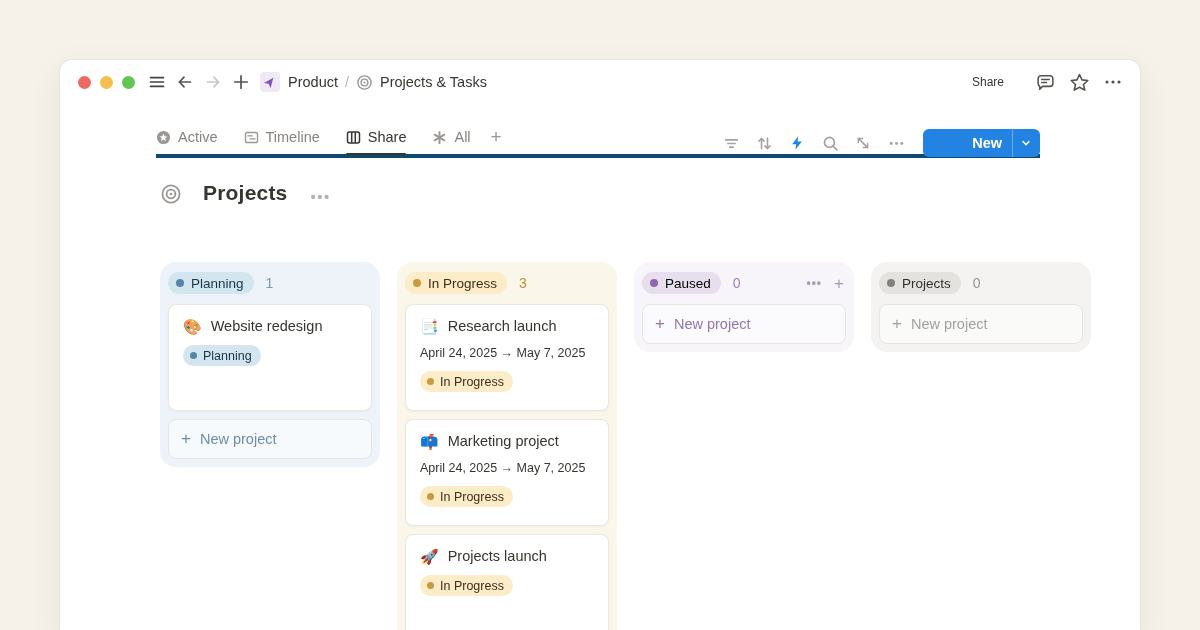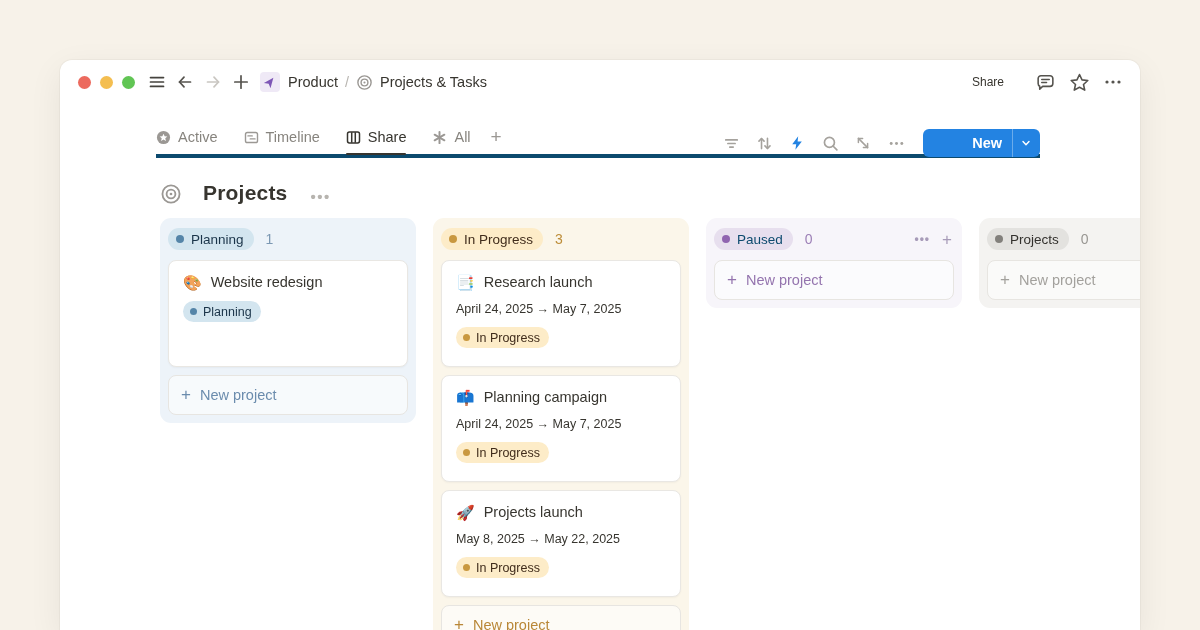--- a/index.html
+++ b/index.html
@@ -35,21 +35,21 @@
   .newbtn{height:28px;border-radius:6px;display:flex;align-items:stretch;color:#fff;margin-left:3px;overflow:hidden;}
   .newbtn .nlabel{display:flex;align-items:center;padding:0 10px 0 12px;font-size:14.5px;font-weight:600;}
   .newbtn .ncaret{display:flex;align-items:center;padding:0 8px 0 7px;border-left:1px solid rgba(255,255,255,0.33);}
   
   .titlerow{position:absolute;top:111px;left:100px;display:flex;align-items:flex-end;gap:21px;height:34px;}
   .title-ic{color:#9B9894;display:flex;}
   .ptitle{font-size:21px;font-weight:700;color:#37352F;letter-spacing:.2px;}
   .tmore{color:#B7B4AF;font-size:15px;font-weight:700;letter-spacing:1.5px;margin-left:2px;}
   
   .board{position:absolute;top:158px;left:100px;display:flex;gap:17px;align-items:flex-start;}
-  .column{width:256px;border-radius:11px;padding:8px;box-sizing:border-box;flex:none;}
+  .column{width:220px;border-radius:16px;padding:8px;box-sizing:border-box;flex:none;margin-top:44px;}
   .col-header{height:24px;display:flex;align-items:center;margin:1px 0 9px 0;padding:0 2px 0 0;}
   .pill{height:22px;border-radius:12px;padding:0 10px 0 8px;display:inline-flex;align-items:center;gap:7px;
         font-size:13.5px;font-weight:500;white-space:nowrap;}
   .dot{width:8px;height:8px;border-radius:50%;flex:none;}
   .dot.sm{width:7px;height:7px;}
   .count{margin-left:12px;font-size:14px;font-weight:500;}
   .hacts{margin-left:auto;display:flex;align-items:center;gap:12px;}
   .hact{font-size:14px;font-weight:700;line-height:1;}
   .hact.dots{letter-spacing:1px;font-size:12px;}
   .hact.plus{font-size:17px;font-weight:400;}
@@ -318,45 +318,44 @@
         <span>Research launch</span>
       </div>
       <div class="card-date">April 24, 2025 → May 7, 2025</div>
       <span class="badge" style="background:#FDECC8;color:#402C1B">
         <span class="dot sm" style="background:#C9983F"></span>In Progress
       </span>
     </div>
     <div class="card">
       <div class="card-title">
         <span class="card-emoji">📫</span>
-        <span>Planning campaign</span>
+        <span>Marketing project</span>
       </div>
       <div class="card-date">April 24, 2025 → May 7, 2025</div>
       <span class="badge" style="background:#FDECC8;color:#402C1B">
         <span class="dot sm" style="background:#C9983F"></span>In Progress
       </span>
     </div>
     <div class="card">
       <div class="card-title">
         <span class="card-emoji">🚀</span>
         <span>Projects launch</span>
       </div>
-      <div class="card-date">May 8, 2025 → May 22, 2025</div>
       <span class="badge" style="background:#FDECC8;color:#402C1B">
         <span class="dot sm" style="background:#C9983F"></span>In Progress
       </span>
     </div>
     <div class="newbox" style="color:#B98737">
       <span class="plus">+</span>
       <span>New project</span>
     </div>
       </div>
       <div class="column" style="background: rgb(247, 245, 250);">
     <div class="col-header">
-      <span class="pill" style="background:#E7DFEE;color:#0c4a6e">
+      <span class="pill" style="background:#E7DFEE;color:#000000">
         <span class="dot" style="background:#9065B0"></span>
         <span>Paused</span>
       </span>
       <span class="count" style="color:#9C7FB6">0</span>
       <span class="hacts" style="color:#A79BB8">
          <span class="hact dots">•••</span>
          <span class="hact plus">+</span>
        </span>
     </div>
 

